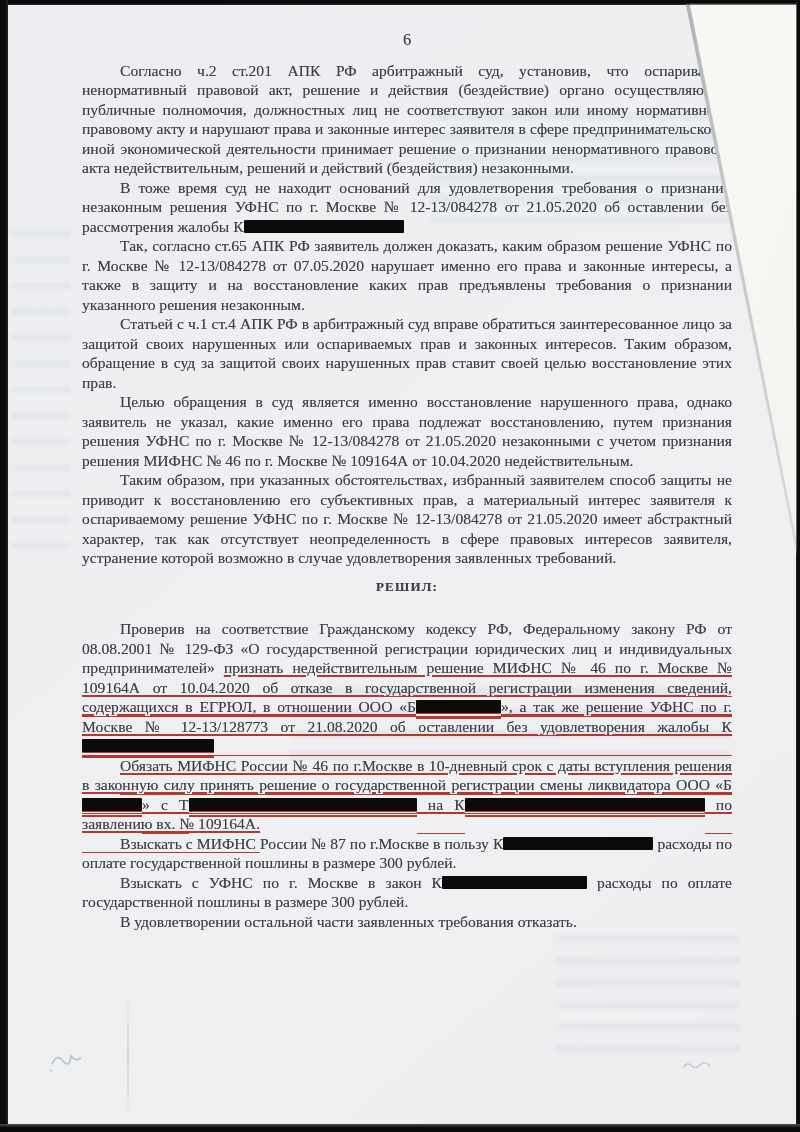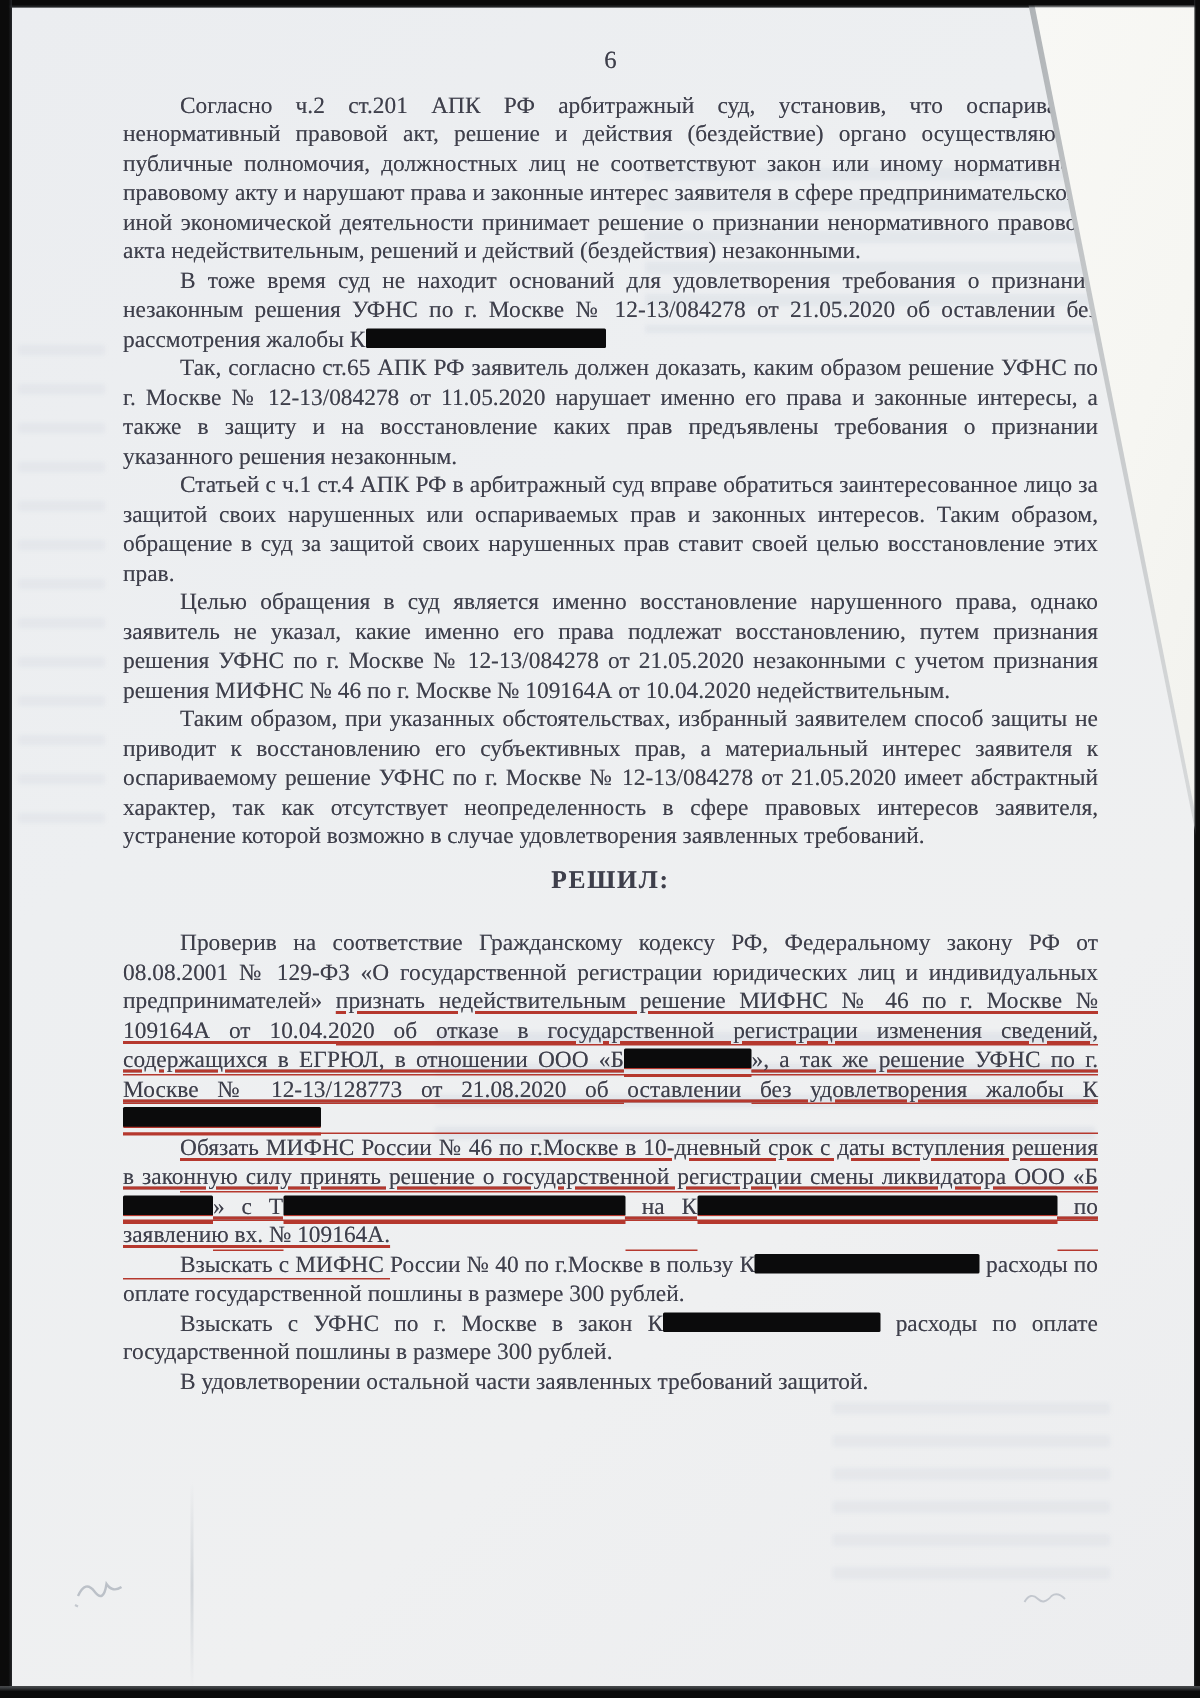--- a/index.html
+++ b/index.html
@@ -35,21 +35,21 @@
     background:linear-gradient(to bottom,transparent,rgba(175,182,190,.45),transparent);
   }
   .doc{
     position:absolute;left:82px;top:30px;width:650px;z-index:3;
     color:var(--text);font-size:15.6px;line-height:19.5px;text-align:justify;
     text-shadow:0 0 .4px rgba(62,63,75,.55);
   }
   .pagenum{text-align:center;font-size:16.5px;margin:0 0 11px 0;text-indent:0;}
   .para{margin:0;text-indent:38px;}
   .para.heading{
-    text-indent:0;text-align:center;font-weight:bold;font-size:17px;
+    text-indent:0;text-align:center;font-weight:bold;font-size:13px;
     letter-spacing:1.2px;margin:9px 0 23px 0;
   }
   
   .redul{
     text-decoration:underline;
     text-decoration-color:var(--red-annotation);
     text-decoration-thickness:1.6px;
     text-underline-offset:2px;
     border-bottom:1.6px solid var(--red-annotation);
     padding-bottom:20px;
@@ -103,30 +103,30 @@
   <div class="ghost g2"></div>
   <div class="ghost g3"></div>
   <div class="ghost g4"></div>
   <div class="crease"></div>
 
   <div class="doc">
     <div class="pagenum">6</div>
     <div id="paras">
         <p class="para body"><span>Согласно ч.2 ст.201 АПК РФ арбитражный суд, установив, что оспариваемы ненормативный правовой акт, решение и действия (бездействие) органо осуществляющих публичные полномочия, должностных лиц не соответствуют закон или иному нормативному правовому акту и нарушают права и законные интерес заявителя в сфере предпринимательской и иной экономической деятельности принимает решение о признании ненормативного правового акта недействительным, решений и действий (бездействия) незаконными.</span></p>
         <p class="para body"><span>В тоже время суд не находит оснований для удовлетворения требования о признании незаконным решения УФНС по г. Москве № 12-13/084278 от 21.05.2020 об оставлении без рассмотрения жалобы К</span><span class="redact" style="width: 160px;"></span></p>
-        <p class="para body"><span>Так, согласно ст.65 АПК РФ заявитель должен доказать, каким образом решение УФНС по г. Москве № 12-13/084278 от 11.05.2020 нарушает именно его права и законные интересы, а также в защиту и на восстановление каких прав предъявлены требования о признании указанного решения незаконным.</span></p>
+        <p class="para body"><span>Так, согласно ст.65 АПК РФ заявитель должен доказать, каким образом решение УФНС по г. Москве № 12-13/084278 от 07.05.2020 нарушает именно его права и законные интересы, а также в защиту и на восстановление каких прав предъявлены требования о признании указанного решения незаконным.</span></p>
         <p class="para body"><span>Статьей с ч.1 ст.4 АПК РФ в арбитражный суд вправе обратиться заинтересованное лицо за защитой своих нарушенных или оспариваемых прав и законных интересов. Таким образом, обращение в суд за защитой своих нарушенных прав ставит своей целью восстановление этих прав.</span></p>
         <p class="para body"><span>Целью обращения в суд является именно восстановление нарушенного права, однако заявитель не указал, какие именно его права подлежат восстановлению, путем признания решения УФНС по г. Москве № 12-13/084278 от 21.05.2020 незаконными с учетом признания решения МИФНС № 46 по г. Москве № 109164А от 10.04.2020 недействительным.</span></p>
         <p class="para body"><span>Таким образом, при указанных обстоятельствах, избранный заявителем способ защиты  не приводит к восстановлению его субъективных прав, а материальный интерес заявителя к оспариваемому решение УФНС по г. Москве № 12-13/084278 от 21.05.2020 имеет абстрактный характер, так как отсутствует неопределенность в сфере правовых интересов заявителя, устранение которой возможно в случае удовлетворения заявленных требований.</span></p>
         <p class="para heading"><span>РЕШИЛ:</span></p>
         <p class="para body"><span>Проверив на соответствие Гражданскому кодексу РФ, Федеральному закону РФ от 08.08.2001 № 129-ФЗ «О государственной регистрации юридических лиц и индивидуальных предпринимателей» </span><span class="redul">признать недействительным решение МИФНС № 46 по г. Москве № 109164А от 10.04.2020 об отказе в государственной регистрации изменения сведений, содержащихся в ЕГРЮЛ, в отношении ООО «Б</span><span class="redact redul" style="width: 85px;"></span><span class="redul">», а так же решение УФНС по г. Москве № 12-13/128773 от 21.08.2020 об оставлении без удовлетворения жалобы К</span><span class="redact redul" style="width: 132px;"></span></p>
         <p class="para body"><span class="redul">Обязать МИФНС России № 46 по г.Москве в 10-дневный срок с даты вступления решения в законную силу принять решение о государственной регистрации смены ликвидатора ООО «Б</span><span class="redact redul" style="width: 60px;"></span><span class="redul">» с Т</span><span class="redact redul" style="width: 228px;"></span><span class="redul"> на К</span><span class="redact redul" style="width: 240px;"></span><span class="redul"> по заявлению вх. № 109164А.</span></p>
-        <p class="para body"><span>Взыскать с МИФНС России № 40 по г.Москве в пользу К</span><span class="redact" style="width: 150px;"></span><span> расходы по оплате государственной пошлины в размере 300 рублей.</span></p>
+        <p class="para body"><span>Взыскать с МИФНС России № 87 по г.Москве в пользу К</span><span class="redact" style="width: 150px;"></span><span> расходы по оплате государственной пошлины в размере 300 рублей.</span></p>
         <p class="para body"><span>Взыскать с УФНС по г. Москве в закон К</span><span class="redact" style="width: 145px;"></span><span> расходы по оплате государственной пошлины в размере 300 рублей.</span></p>
-        <p class="para body"><span>В удовлетворении остальной части заявленных требований защитой.</span></p>
+        <p class="para body"><span>В удовлетворении остальной части заявленных требования отказать.</span></p>
       </div>
   </div>
 
   <svg class="mark" style="left:46px;top:1048px" width="64" height="26">
     <path d="M6 16 q5 -11 11 -3 t8 -5 q4 6 10 2" stroke="#8a93a0" stroke-width="1.6" fill="none"></path>
     <path d="M4 22 l2 1" stroke="#9aa2ad" stroke-width="1.4" fill="none"></path>
   </svg>
   <svg class="mark" style="left:680px;top:1058px" width="34" height="16">
     <path d="M3 10 q4 -7 9 -2 q4 4 9 -2 q4 -3 9 2" stroke="#9aa2ae" stroke-width="1.3" fill="none"></path>
   </svg>

